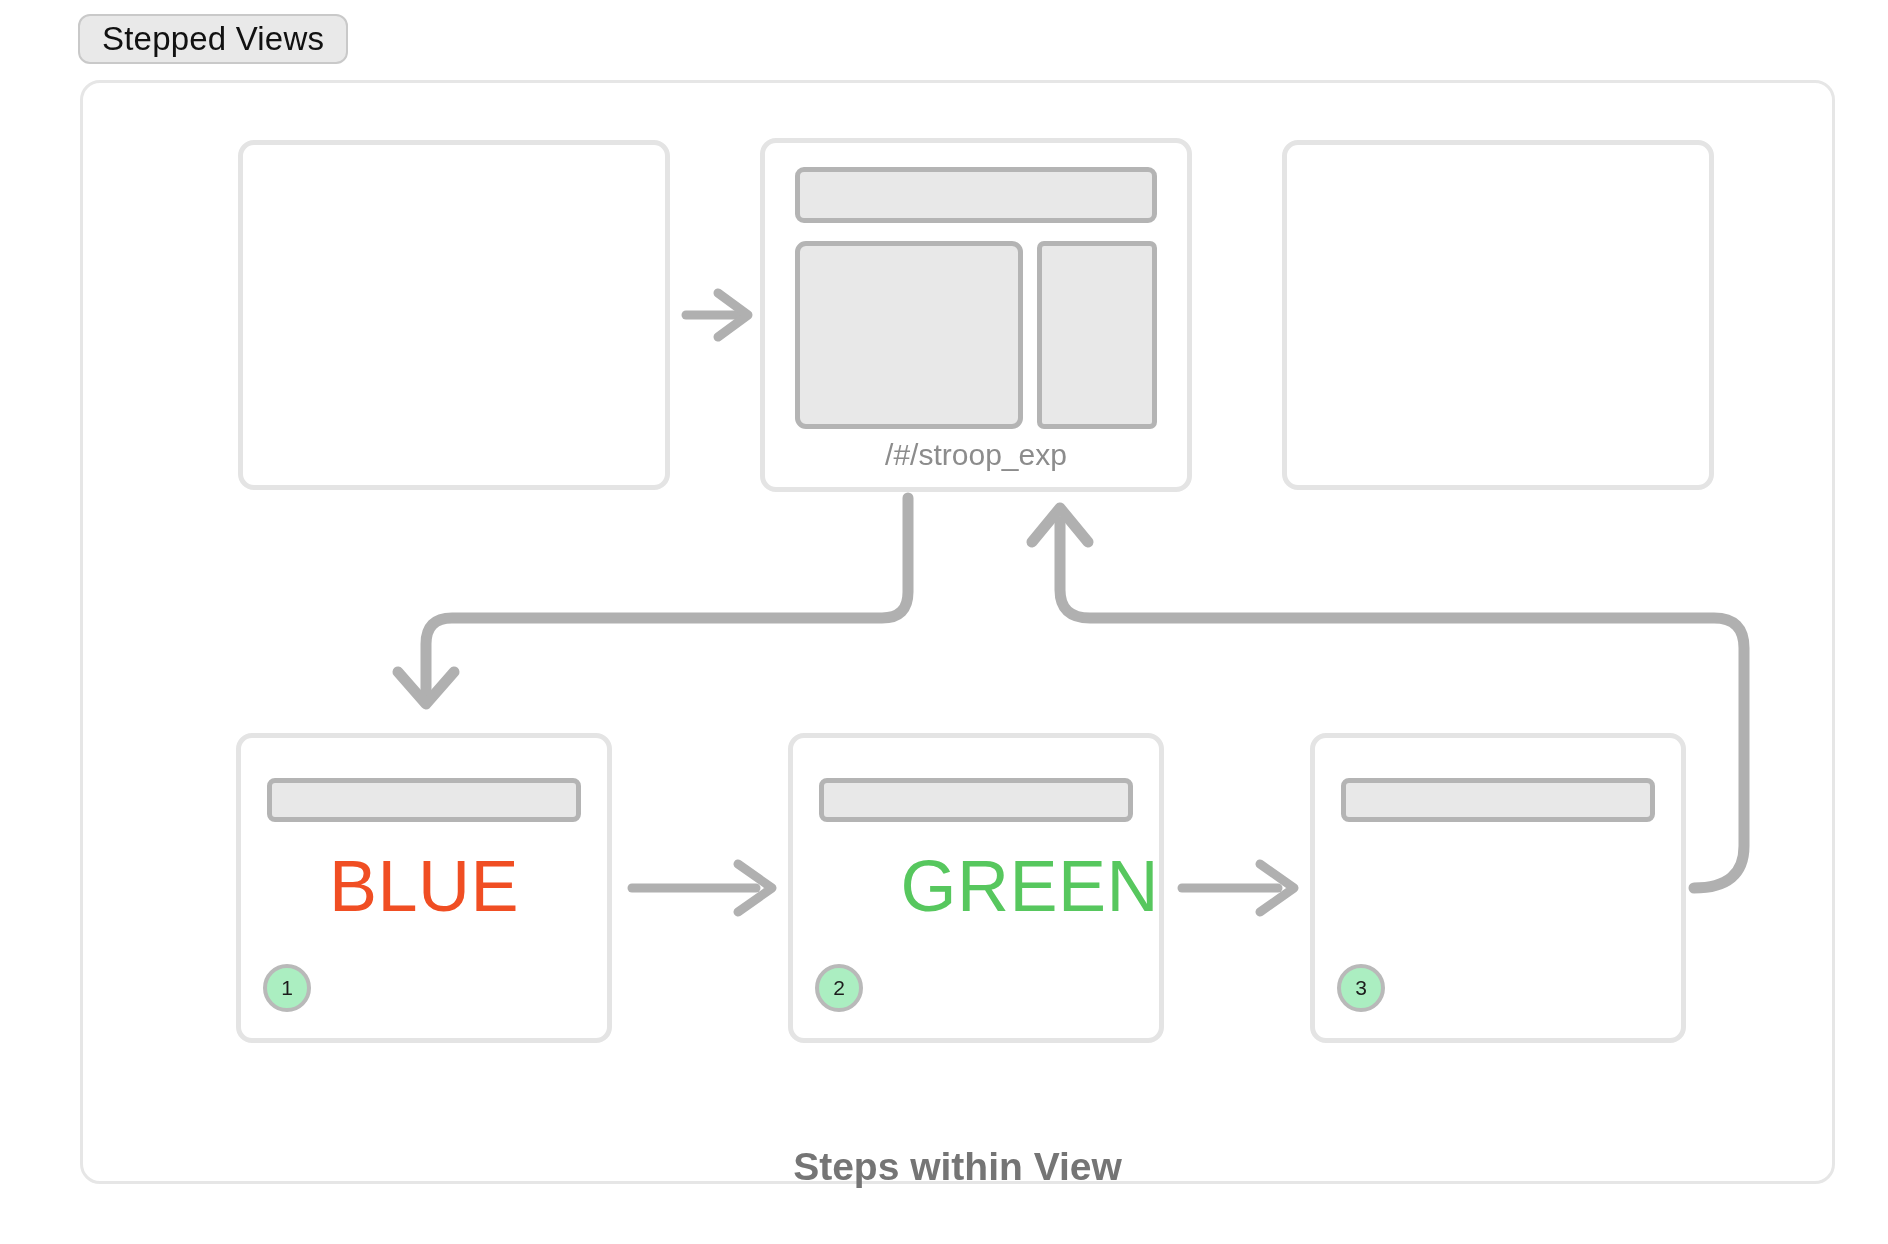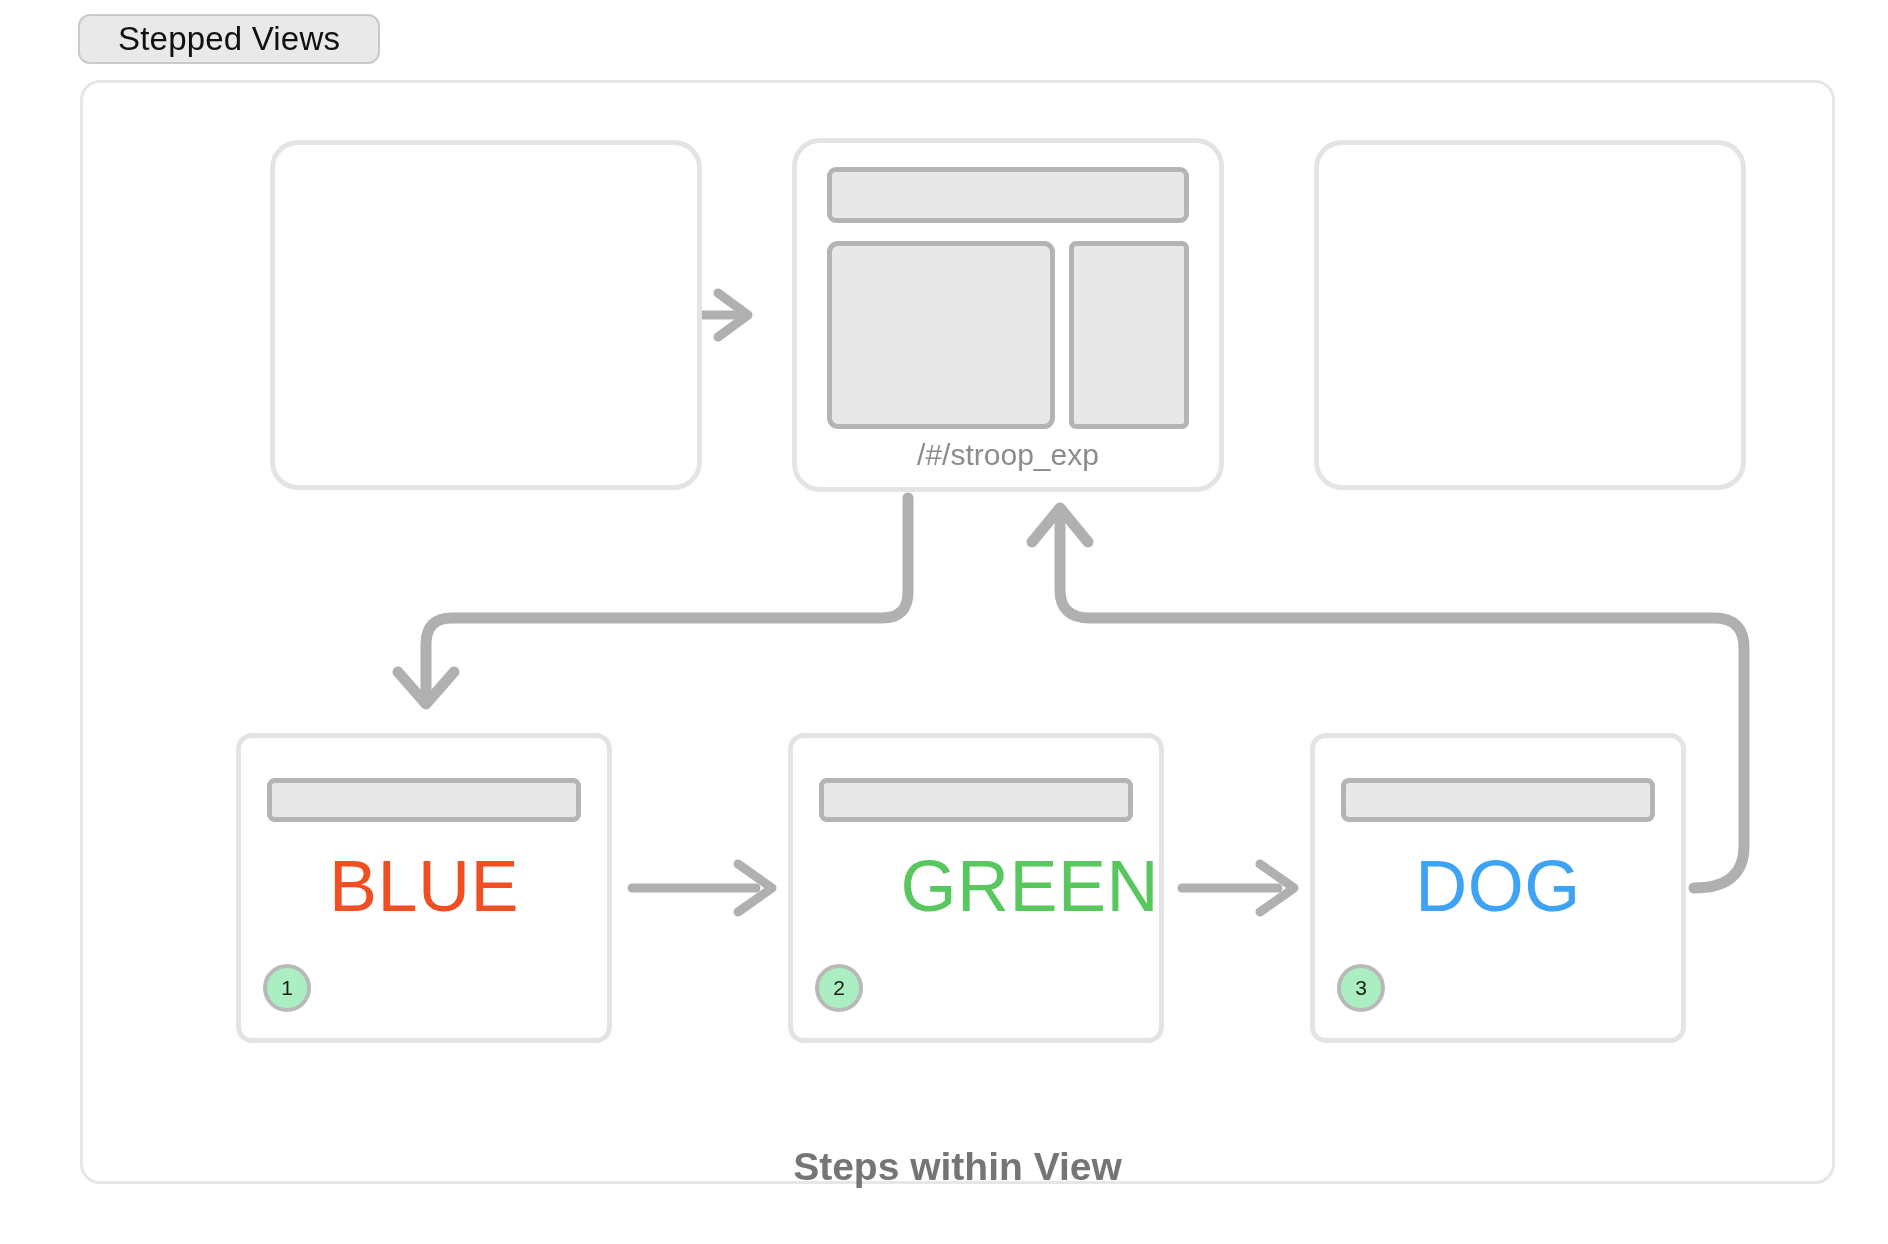--- a/index.html
+++ b/index.html
@@ -21,21 +21,21 @@
     width: 1888px;
     height: 1244px;
   }
 
   
   .group-tag {
     position: absolute;
     left: 78px;
     top: 14px;
     height: 50px;
-    padding: 0 38px;
+    padding: 0 22px;
     display: flex;
     align-items: center;
     background: #e9e9e9;
     border: 2px solid #c9c9c9;
     border-radius: 12px;
     font-size: 33px;
     color: #111111;
     letter-spacing: 0.2px;
     white-space: nowrap;
     box-sizing: border-box;
@@ -53,23 +53,22 @@
     border-radius: 20px;
     background: #ffffff;
     box-sizing: border-box;
   }
 
   
   .card {
     position: absolute;
     background: #ffffff;
     border: 5px solid #e4e4e4;
-    border-radius: 28px;
-    box-sizing: border-box;
-    margin-left: 32px;
+    border-radius: 16px;
+    box-sizing: border-box;
   }
 
   
   #card-view-prev  { left: 238px;  top: 140px; width: 432px; height: 350px; }
   #card-view-next  { left: 1282px; top: 140px; width: 432px; height: 350px; }
 
   
   #card-view-stroop {
     left: 760px; top: 138px; width: 432px; height: 354px;
     display: flex; flex-direction: column;
@@ -249,21 +248,20 @@
   <div class="step-card" id="step-card-2">
     <div class="step-header"></div>
     <div class="stimulus" id="stim-2" style="color: rgb(87, 199, 94); text-align: right;">GREEN</div>
     <div class="step-badge" style="background: rgb(171, 238, 193); border-color: rgb(185, 185, 185);">
       <span>2</span>
     </div>
   </div>
 
   <div class="step-card" id="step-card-3">
     <div class="step-header"></div>
-    <div class="stimulus" id="stim-3" style="color: rgb(63, 163, 245);">DOG</div>
     <div class="step-badge" style="background: rgb(171, 238, 193); border-color: rgb(185, 185, 185);">
       <span>3</span>
     </div>
   </div>
 
   <div class="group-caption">Steps within View</div>
 
 </div>
 
 </body></html>

